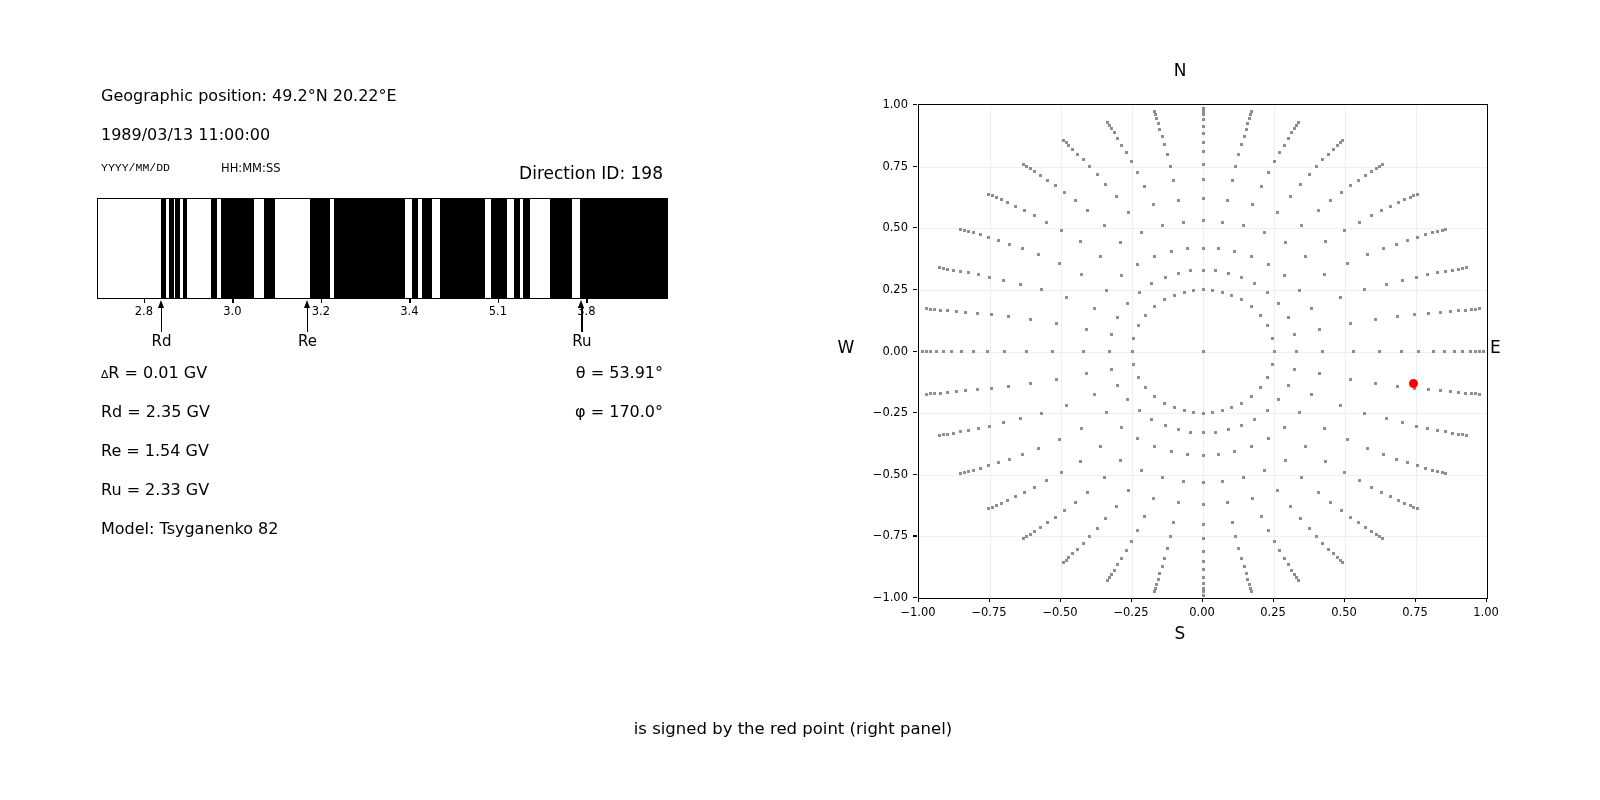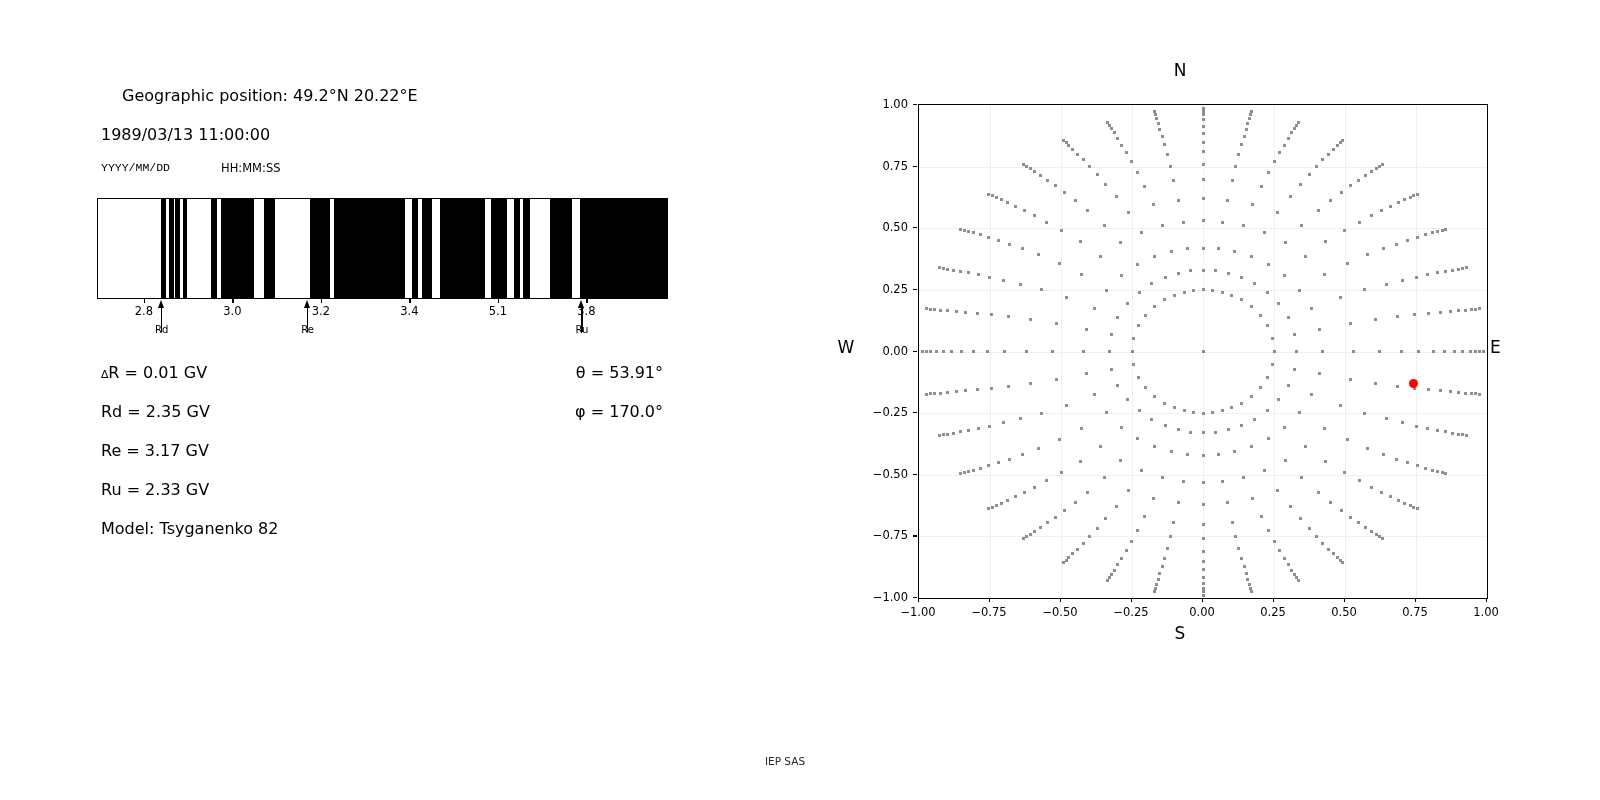--- a/index.html
+++ b/index.html
@@ -12,21 +12,21 @@
   .t10{font-size:10.5px;line-height:13px;color:#262626;}
   .right-col{width:300px;text-align:right;}
   
   #barcode-box{left:97px;top:198px;width:569px;height:99px;border:1.2px solid #000;background:#fff;overflow:hidden;}
   .stripe{position:absolute;top:0;height:100%;background:#000;}
   #barcode-axis{left:97px;top:299px;width:569px;height:60px;}
   .btick{position:absolute;top:0;width:1.2px;height:4px;background:#000;}
   .btick-label{position:absolute;top:5px;width:44px;text-align:center;font-size:11.5px;}
   .marker-head{position:absolute;top:1px;width:0;height:0;border-left:3.5px solid transparent;border-right:3.5px solid transparent;border-bottom:8px solid #000;}
   .marker-shaft{position:absolute;top:8px;width:1.3px;height:25px;background:#000;}
-  .marker-label{position:absolute;top:25px;width:40px;text-align:center;font-size:10px;}
+  .marker-label{position:absolute;top:33px;width:40px;text-align:center;font-size:15px;}
   .param-line{position:absolute;left:101px;font-size:16px;line-height:22px;}
   .param-right{position:absolute;left:463px;width:200px;text-align:right;font-size:16px;line-height:22px;}
   .small-prefix{font-size:11px;}
   
   #scatter-box{left:918px;top:104px;width:568px;height:493px;border:1.5px solid #000;background:#fff;overflow:hidden;}
   .gridline-v{position:absolute;top:0;width:1px;height:100%;background:#efefef;}
   .gridline-h{position:absolute;left:0;height:1px;width:100%;background:#efefef;}
   .dot{position:absolute;width:3px;height:3px;background:#8f8f8f;}
   .red-dot{position:absolute;width:9px;height:9px;border-radius:50%;}
   .xtick{position:absolute;width:1.2px;height:4px;background:#000;}
@@ -35,24 +35,25 @@
   .ytick-label{position:absolute;width:60px;text-align:right;font-size:11.5px;}
   .compass{font-size:17px;}
   .caption{left:0;width:1586px;text-align:center;font-size:16.5px;}
   #credit{left:0;width:1570px;text-align:center;}
 </style>
 </head>
 <body>
 
 <div id="canvas">
 
-  <div class="abs t16" style="left:101px;top:85px;margin-left:21px;">Geographic position: 49.2°N 20.22°E</div>
+  <div class="abs t16" style="left:101px;top:85px;">Geographic position: 49.2°N 20.22°E</div>
   <div class="abs t16" style="left:101px;top:124px;">1989/03/13 11:00:00</div>
   <div class="abs t11" style="left:101px;top:161px;font-family:Liberation Mono, monospace;">YYYY/MM/DD</div>
   <div class="abs t11" style="left:221px;top:161px;">HH:MM:SS</div>
+  <div class="abs t17 right-col" style="left:363px;top:162px;">Direction ID: 198</div>
 
   <div class="abs" id="barcode-box">
       <div class="stripe" style="left: 62.8px; width: 5.3px; background: rgb(0, 0, 0);"></div>
       <div class="stripe" style="left: 70.8px; width: 4.9px; background: rgb(0, 0, 0);"></div>
       <div class="stripe" style="left: 77.4px; width: 4.9px; background: rgb(0, 0, 0);"></div>
       <div class="stripe" style="left: 84.5px; width: 4.4px; background: rgb(0, 0, 0);"></div>
       <div class="stripe" style="left: 113.3px; width: 6.2px; background: rgb(0, 0, 0);"></div>
       <div class="stripe" style="left: 122.6px; width: 33.6px; background: rgb(0, 0, 0);"></div>
       <div class="stripe" style="left: 165.9px; width: 11.1px; background: rgb(0, 0, 0);"></div>
       <div class="stripe" style="left: 211.9px; width: 20.4px; background: rgb(0, 0, 0);"></div>
@@ -86,21 +87,21 @@
       <div class="marker-shaft" style="left: 210px;"></div>
       <div class="marker-label" style="left: 190.6px;">Re</div>
       <div class="marker-head" style="left: 481.4px;"></div>
       <div class="marker-shaft" style="left: 484.3px;"></div>
       <div class="marker-label" style="left: 464.9px;">Ru</div>
     </div>
 
   <div id="params-left">
       <div class="param-line" style="top: 362px;"><span class="small-prefix">∆</span>R = 0.01 GV</div>
       <div class="param-line" style="top: 401px;">Rd = 2.35 GV</div>
-      <div class="param-line" style="top: 440px;">Re = 3.17 GV</div>
+      <div class="param-line" style="top: 440px;">Re = 1.54 GV</div>
       <div class="param-line" style="top: 479px;">Ru = 2.33 GV</div>
       <div class="param-line" style="top: 518px;">Model: Tsyganenko 82</div>
     </div>
   <div id="params-right">
       <div class="param-right" style="top: 362px;">θ = 53.91°</div>
       <div class="param-right" style="top: 401px;">φ = 170.0°</div>
     </div>
 
   <div class="abs" id="scatter-box">
       <div class="gridline-v" style="left: 71px;"></div>
@@ -696,14 +697,14 @@
       <div class="abs ytick" style="left: 913px; top: 535.4px;"></div>
       <div class="abs ytick-label" style="left: 848px; top: 528.4px;">−0.75</div>
       <div class="abs ytick" style="left: 913px; top: 597px;"></div>
       <div class="abs ytick-label" style="left: 848px; top: 590px;">−1.00</div>
     </div>
   <div class="abs compass" style="left:1130px;top:60px;width:100px;text-align:center;">N</div>
   <div class="abs compass" style="left:1130px;top:623px;width:100px;text-align:center;">S</div>
   <div class="abs compass" style="left:826px;top:337px;width:40px;text-align:center;">W</div>
   <div class="abs compass" style="left:1490px;top:337px;width:30px;text-align:left;">E</div>
 
-  <div class="abs t10" id="credit" style="top:755px;">IEP SAS</div>
+  <div class="abs caption" style="top:719px;">is signed by the red point (right panel)</div>
 </div>
 
 </body></html>

